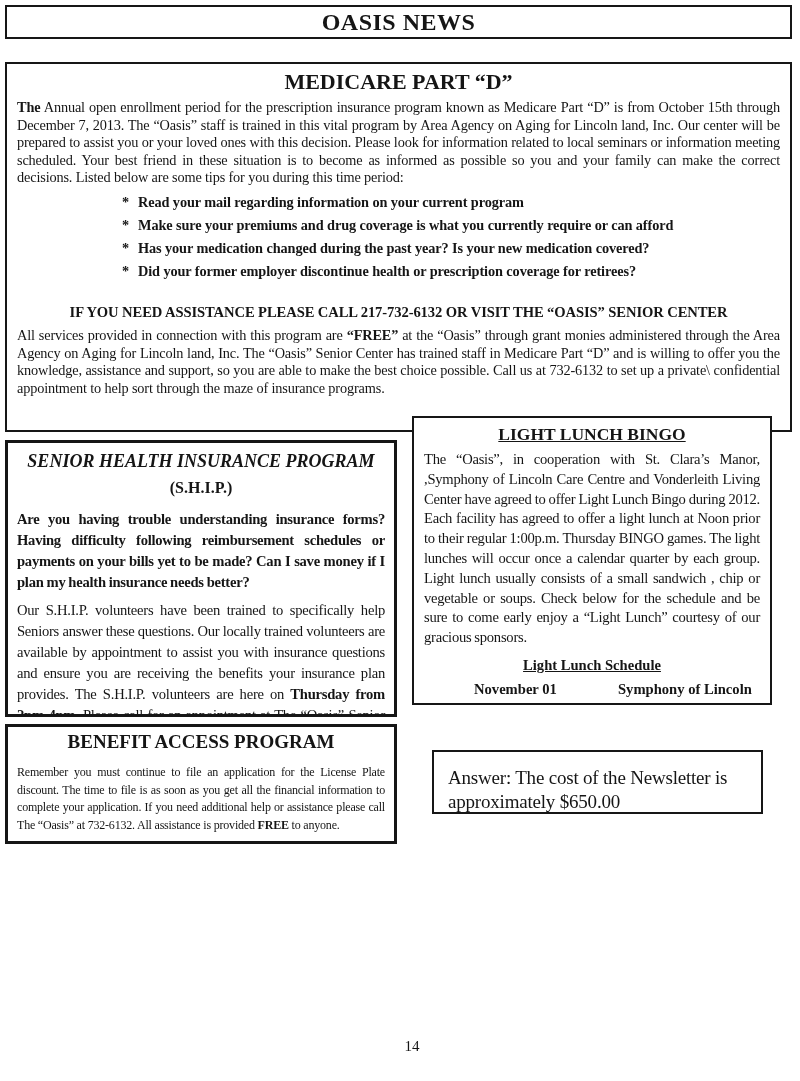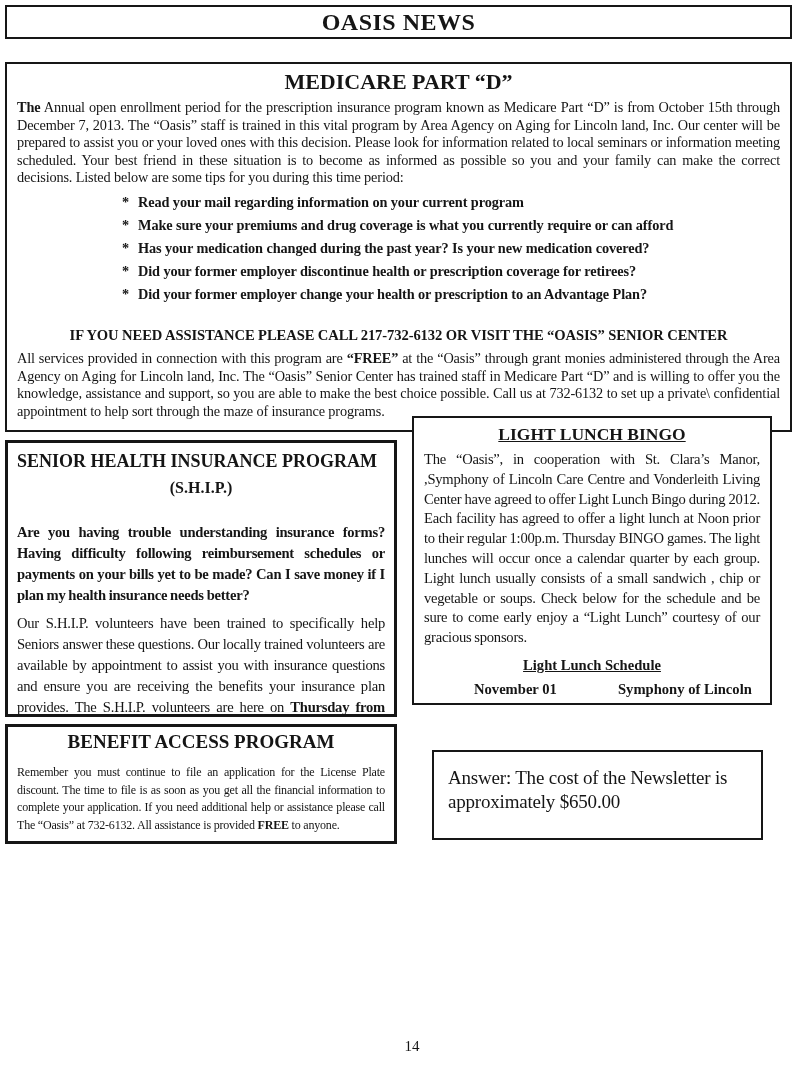--- a/index.html
+++ b/index.html
@@ -26,22 +26,22 @@
   .tips-list { list-style: none; margin: 7px 0 24px 0; padding-left: 105px; }
   .tips-list li { font-weight: bold; font-size: 14.3px; line-height: 17px;
     margin-bottom: 6px; letter-spacing: -0.1px; }
   .tip-star { display: inline-block; width: 16px; }
   .assist-line { text-align: center; font-weight: bold; font-size: 14.6px;
     margin: 6px 0 6px 0; letter-spacing: -0.1px; }
 
   
   .ship-box { left: 5px; top: 440px; width: 392px; height: 277px; border-width: 3px;
     padding: 8px 9px; overflow: hidden; }
-  .ship-title1 { font-weight: bold; font-size: 18px; margin-bottom: 7px; }
-  .ship-title2 { text-align: center; font-weight: bold; font-size: 16px; margin-bottom: 25px; }
+  .ship-title1 { text-align: center; font-weight: bold; font-size: 18px; margin-bottom: 7px; font-style: italic; }
+  .ship-title2 { text-align: center; font-weight: bold; font-size: 16px; margin-bottom: 12px; }
   .col-text { font-size: 14.6px; line-height: 21px; text-align: justify;
     letter-spacing: -0.25px; word-spacing: -0.5px; }
   .ship-questions { font-weight: bold; margin-bottom: 7px; }
 
   .llb-box { left: 412px; top: 416px; width: 360px; height: 289px; border-width: 2px;
     padding: 6px 10px; overflow: hidden; }
   .llb-title { text-align: center; font-weight: bold; font-size: 17.5px;
     text-decoration: underline; margin-bottom: 5px; }
   .llb-text { font-size: 14.6px; line-height: 19.8px; text-align: justify;
     letter-spacing: -0.25px; word-spacing: -0.5px; }
@@ -50,21 +50,21 @@
   .sched-row { display: flex; margin: 0 0 7px 50px; font-weight: bold; font-size: 14.6px; gap: 36px; }
   .sched-date { width: 108px; }
   .sched-venue { flex: 1; }
 
   .benefit-box { left: 5px; top: 724px; width: 392px; height: 120px; border-width: 3px;
     padding: 4px 9px; overflow: hidden; }
   .benefit-title { text-align: center; font-weight: bold; font-size: 19px; margin-bottom: 11px; }
   .benefit-text { font-size: 12px; line-height: 17.6px; text-align: justify;
     letter-spacing: -0.2px; }
 
-  .answer-box { left: 432px; top: 750px; width: 331px; height: 90px; border-width: 2px;
+  .answer-box { left: 432px; top: 750px; width: 331px; height: 64px; border-width: 2px;
     padding: 14px 14px; overflow: hidden; }
   .answer-text { font-size: 19px; line-height: 24px; letter-spacing: -0.2px; }
 
   .page-footer { position: absolute; left: 16px; top: 1038px; width: 792px;
     text-align: center; font-size: 15px; }
 </style>
 </head>
 <body>
 
 <div class="box header-box">
@@ -72,21 +72,20 @@
 </div>
 
 <div class="box medicare-box">
   <div class="medicare-title">MEDICARE PART “D”</div>
   <p class="body-text"><b>The</b><span> Annual open enrollment period for the prescription insurance program known as Medicare Part “D” is from October 15th through December 7, 2013.  The “Oasis” staff is trained in this vital program by Area Agency on Aging for Lincoln land, Inc.   Our center will be prepared to assist you or your loved ones with this decision.  Please look for  information related to local seminars or information meeting scheduled.  Your best friend in these situation is to become as    informed as possible so you and your family can make the correct decisions.  Listed below are some tips for you during this time period:</span></p>
   <ul class="tips-list">
     <li><span class="tip-star">*</span><span>Read your mail regarding information on your current program</span></li>
     <li><span class="tip-star">*</span><span>Make sure your premiums and drug coverage is what you currently require or can afford</span></li>
     <li><span class="tip-star">*</span><span>Has your medication changed during the past year?  Is your new medication covered?</span></li>
     <li><span class="tip-star">*</span><span>Did your former employer discontinue health or prescription coverage for retirees?</span></li>
-    <li><span class="tip-star">*</span><span>Did your former employer change your health or prescription to an Advantage Plan?</span></li>
   </ul>
   <div class="assist-line">IF YOU NEED ASSISTANCE PLEASE CALL 217-732-6132 OR VISIT THE “OASIS” SENIOR CENTER</div>
   <p class="body-text"><span>All services provided in connection with this program are </span><b>“FREE”</b><span> at the “Oasis” through grant monies administered through the Area Agency on Aging for Lincoln land, Inc.  The “Oasis” Senior Center has trained staff in Medicare Part “D” and is willing to offer you the knowledge, assistance and support, so you are able to make the best choice possible.  Call us at 732-6132 to set up a private\ confidential appointment to help sort through the maze of insurance programs.</span></p>
 </div>
 
 <div class="box ship-box">
   <div class="ship-title1">SENIOR HEALTH INSURANCE PROGRAM</div>
   <div class="ship-title2">(S.H.I.P.)</div>
   <p class="col-text ship-questions">Are you having trouble understanding insurance forms? Having      difficulty following reimbursement schedules or payments on your bills yet to be made?  Can I save money if I plan my health      insurance needs better?</p>
   <p class="col-text"><span>Our S.H.I.P. volunteers have been trained to specifically help Seniors  answer these questions.  Our locally trained volunteers are available by appointment to assist you with insurance  questions and ensure you are receiving the  benefits your  insurance plan  provides.  The S.H.I.P. volunteers are here on </span><b>Thursday from 2pm-4pm</b><span>.  Please call for an  appointment at The “Oasis” Senior Center at  </span></p>

